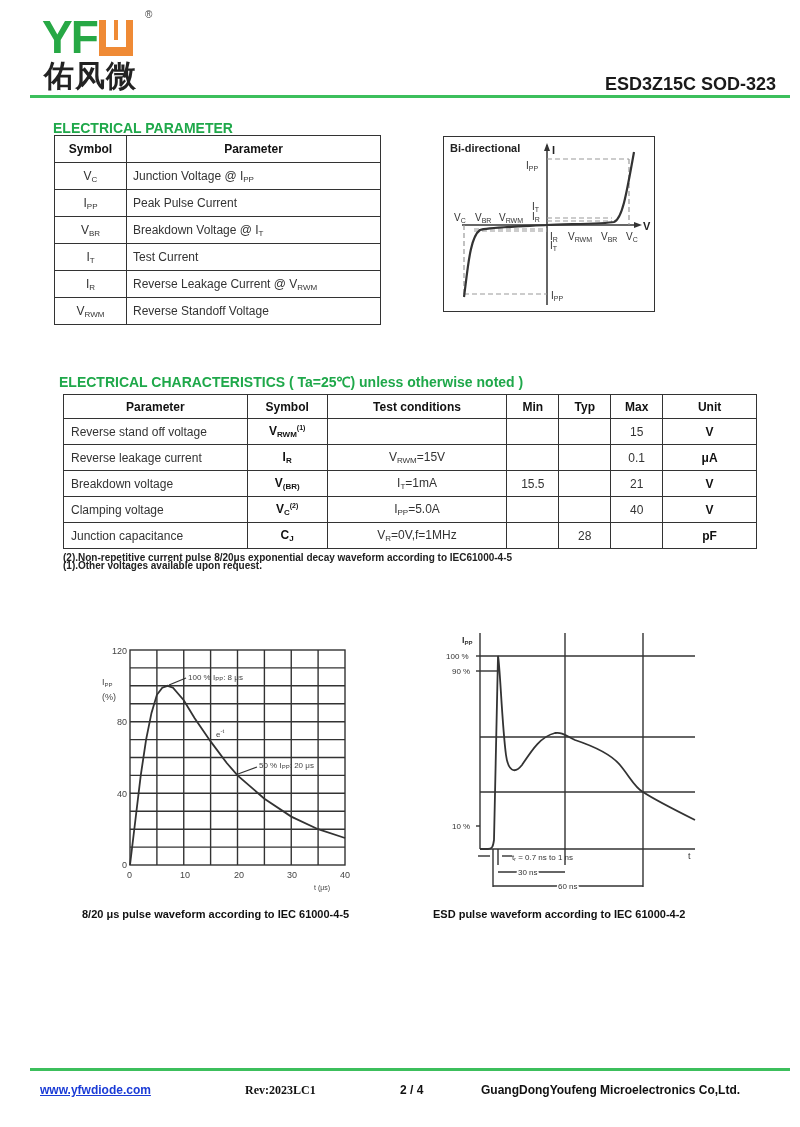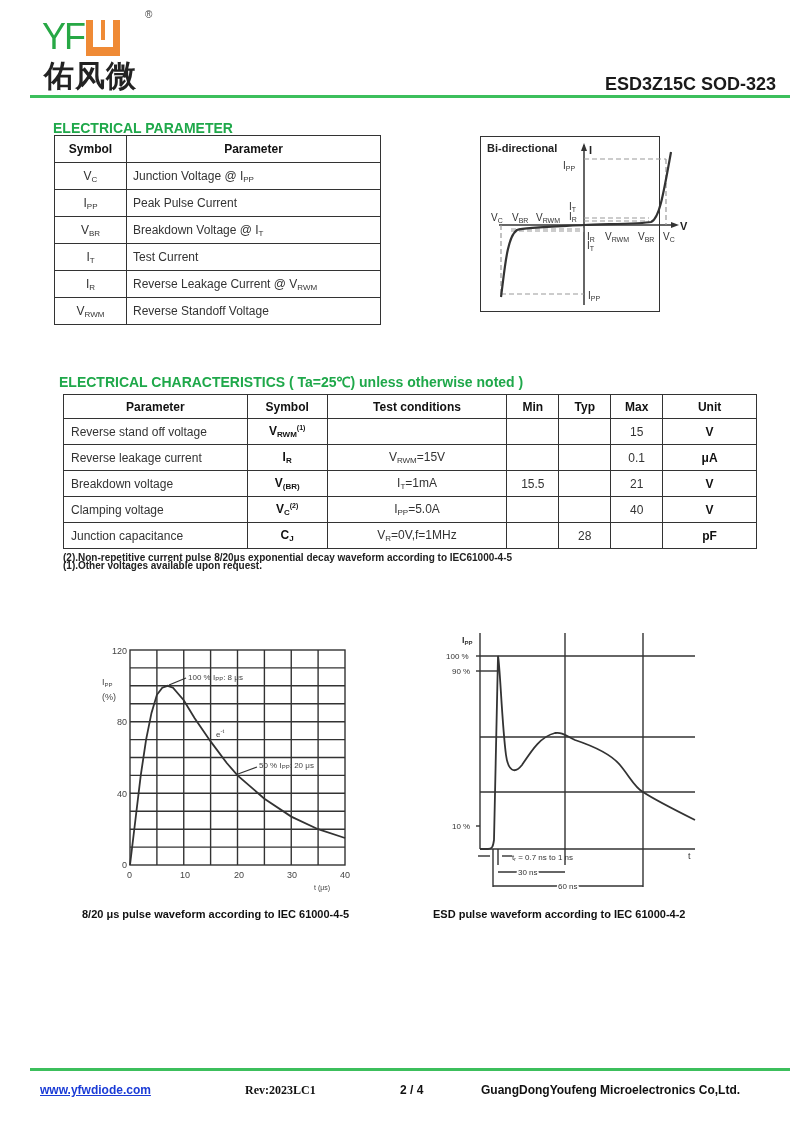--- a/index.html
+++ b/index.html
@@ -1,21 +1,21 @@
 <!DOCTYPE html>
 <html><head>
 <meta charset="utf-8">
 <style>
   * { box-sizing: border-box; margin: 0; padding: 0; }
   html, body { width: 800px; height: 1127px; background: #ffffff; overflow: hidden; }
   body { position: relative; font-family: "Liberation Sans", sans-serif; color: #1a1a1a; }
   .abs { position: absolute; }
 
   
-  .logo-letters { left: 42px; top: 14px; font-family: "Liberation Sans", sans-serif; font-weight: normal; font-size: 36px; letter-spacing: -2px; line-height: 46px; text-align: center; }
+  .logo-letters { left: 42px; top: 14px; font-family: "Liberation Sans", sans-serif; font-weight: bold; font-size: 46px; letter-spacing: -2px; line-height: 46px; text-align: center; }
   .logo-y, .logo-f { color: #27a845; }
   .logo-w { display: inline-block; width: 34px; height: 36px; background: #ef8a35; position: relative; vertical-align: top; margin-top: 6px; margin-left: 2px; }
   .logo-w::before { content: ""; position: absolute; left: 7px; top: 0; width: 20px; height: 27px; background: #fff; }
   .logo-w::after { content: ""; position: absolute; left: 15px; top: 0; width: 4px; height: 20px; background: #ef8a35; }
   .logo-reg { left: 145px; top: 9px; font-size: 10px; color: #444; }
   .logo-cn { left: 44px; top: 56px; font-size: 30px; font-weight: bold; color: #222; letter-spacing: 1px; text-align: center; }
   .doc-title { right: 24px; top: 74px; font-size: 18px; font-weight: bold; color: #1a1a1a; }
   .green-rule { left: 30px; width: 760px; height: 3px; background: #3cbf5c; }
 
   .section-title { font-size: 14px; font-weight: bold; color: #1fa84a; }
@@ -24,21 +24,21 @@
   table { border-collapse: collapse; }
   .ptable { left: 54px; top: 135px; width: 327px; }
   .ptable td, .ptable th { border: 1.4px solid #333; font-size: 12px; height: 27px; color: #333; font-weight: normal; }
   .ptable th { font-weight: bold; color: #111; }
   .ptable td.sym { width: 72px; text-align: center; }
   .ptable td.par { padding-left: 6px; }
   sub { font-size: 8px; vertical-align: -2px; }
   sup { font-size: 7px; vertical-align: 5px; }
 
   
-  .iv-box { left: 480px; top: 136px; width: 180px; height: 176px; border: 1.5px solid #333; }
+  .iv-box { left: 443px; top: 136px; width: 212px; height: 176px; border: 1.5px solid #333; }
 
   
   .ctable { left: 63px; top: 394px; width: 694px; }
   .ctable td, .ctable th { border: 1.4px solid #333; font-size: 12px; height: 26px; color: #333; text-align: center; }
   .ctable th { font-weight: bold; color: #111; height: 24px; }
   .ctable td.pname { text-align: left; padding-left: 7px; }
   .ctable .b { font-weight: bold; color: #111; }
 
   .note { font-size: 10px; font-weight: bold; color: #222; }
   .caption { font-size: 11px; font-weight: bold; color: #111; }

